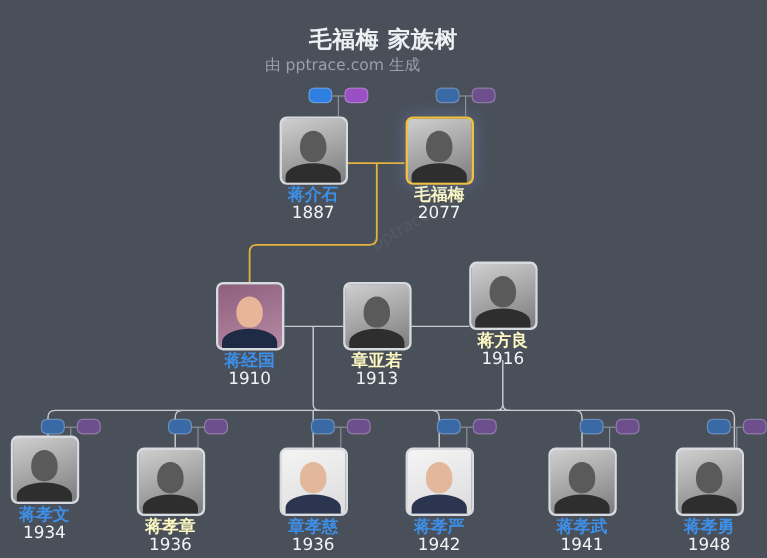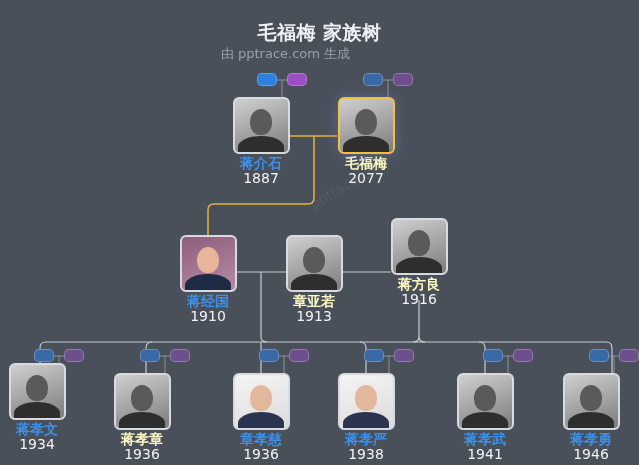--- a/index.html
+++ b/index.html
@@ -187,30 +187,30 @@
     </div>
   <div class="name male">章孝慈</div>
   <div class="year">1936</div>
 </div>
 <div class="person" style="left:329px;top:373px">
   <div class="photo color">
       <div class="head"></div>
       <div class="body"></div>
     </div>
   <div class="name male">蒋孝严</div>
-  <div class="year">1938</div>
+  <div class="year">1942</div>
 </div>
 <div class="person" style="left:448px;top:373px">
   <div class="photo">
       <div class="head"></div>
       <div class="body"></div>
     </div>
   <div class="name male">蒋孝武</div>
   <div class="year">1941</div>
 </div>
 <div class="person" style="left:554px;top:373px">
   <div class="photo">
       <div class="head"></div>
       <div class="body"></div>
     </div>
   <div class="name male">蒋孝勇</div>
-  <div class="year">1946</div>
+  <div class="year">1948</div>
 </div>
 
 </body></html>

